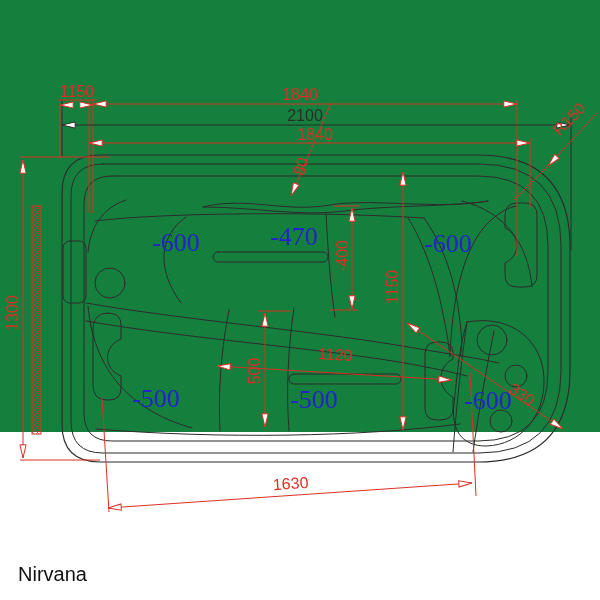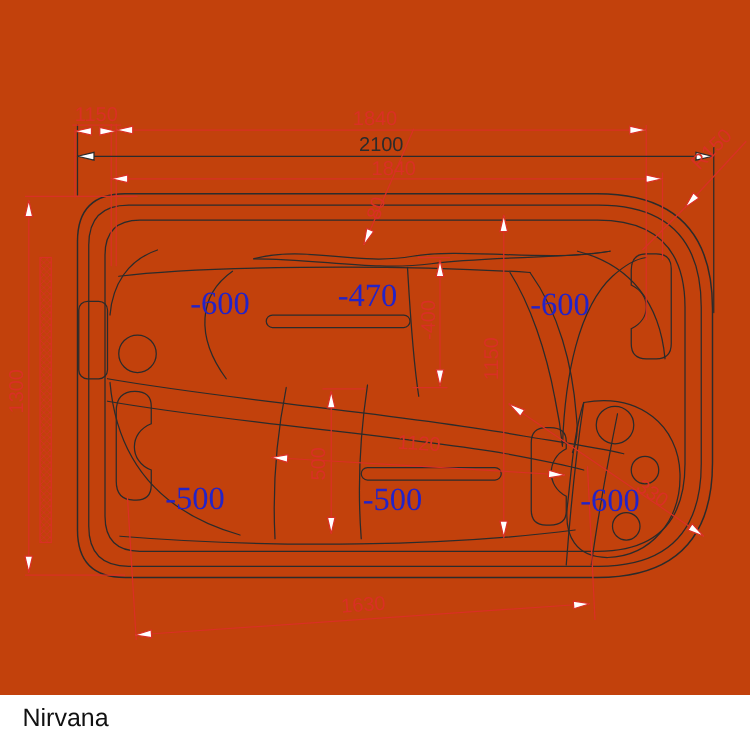--- a/index.html
+++ b/index.html
@@ -1,16 +1,16 @@
 <!DOCTYPE html>
 <html style="--ink: #2b2b2b; --dim: #d93025; --blue: #2323c8;"><head>
 <meta charset="utf-8">
 <style>
   html,body{margin:0;padding:0;background:#ffffff;width:600px;height:600px;overflow:hidden;}
-  #canvas{position:relative;width:600px;height:556px;background:#c2410c;}
+  #canvas{position:relative;width:600px;height:432px;background:#15803d;}
   svg{display:block;}
   .bl{fill:none;stroke:var(--ink,#2b2b2b);stroke-width:1.15;stroke-linecap:round;}
   .bl2{fill:none;stroke:var(--ink,#2b2b2b);stroke-width:1;stroke-linecap:round;}
   .rl{fill:none;stroke:var(--dim,#d93025);stroke-width:1;stroke-linecap:butt;}
   .hstrip{stroke:var(--dim,#d93025);stroke-width:1;}
   .dimtxt{font-family:"Liberation Sans",sans-serif;font-size:16px;fill:var(--dim,#d93025);text-anchor:middle;}
   .dimtxtb{font-family:"Liberation Sans",sans-serif;font-size:16px;fill:var(--ink,#2b2b2b);text-anchor:middle;}
   .depthtxt{font-family:"Liberation Serif",serif;font-size:26px;fill:var(--blue,#2323c8);text-anchor:middle;}
   .modeltxt{font-family:"Liberation Sans",sans-serif;font-size:20px;fill:#111;text-anchor:start;}
 </style>

